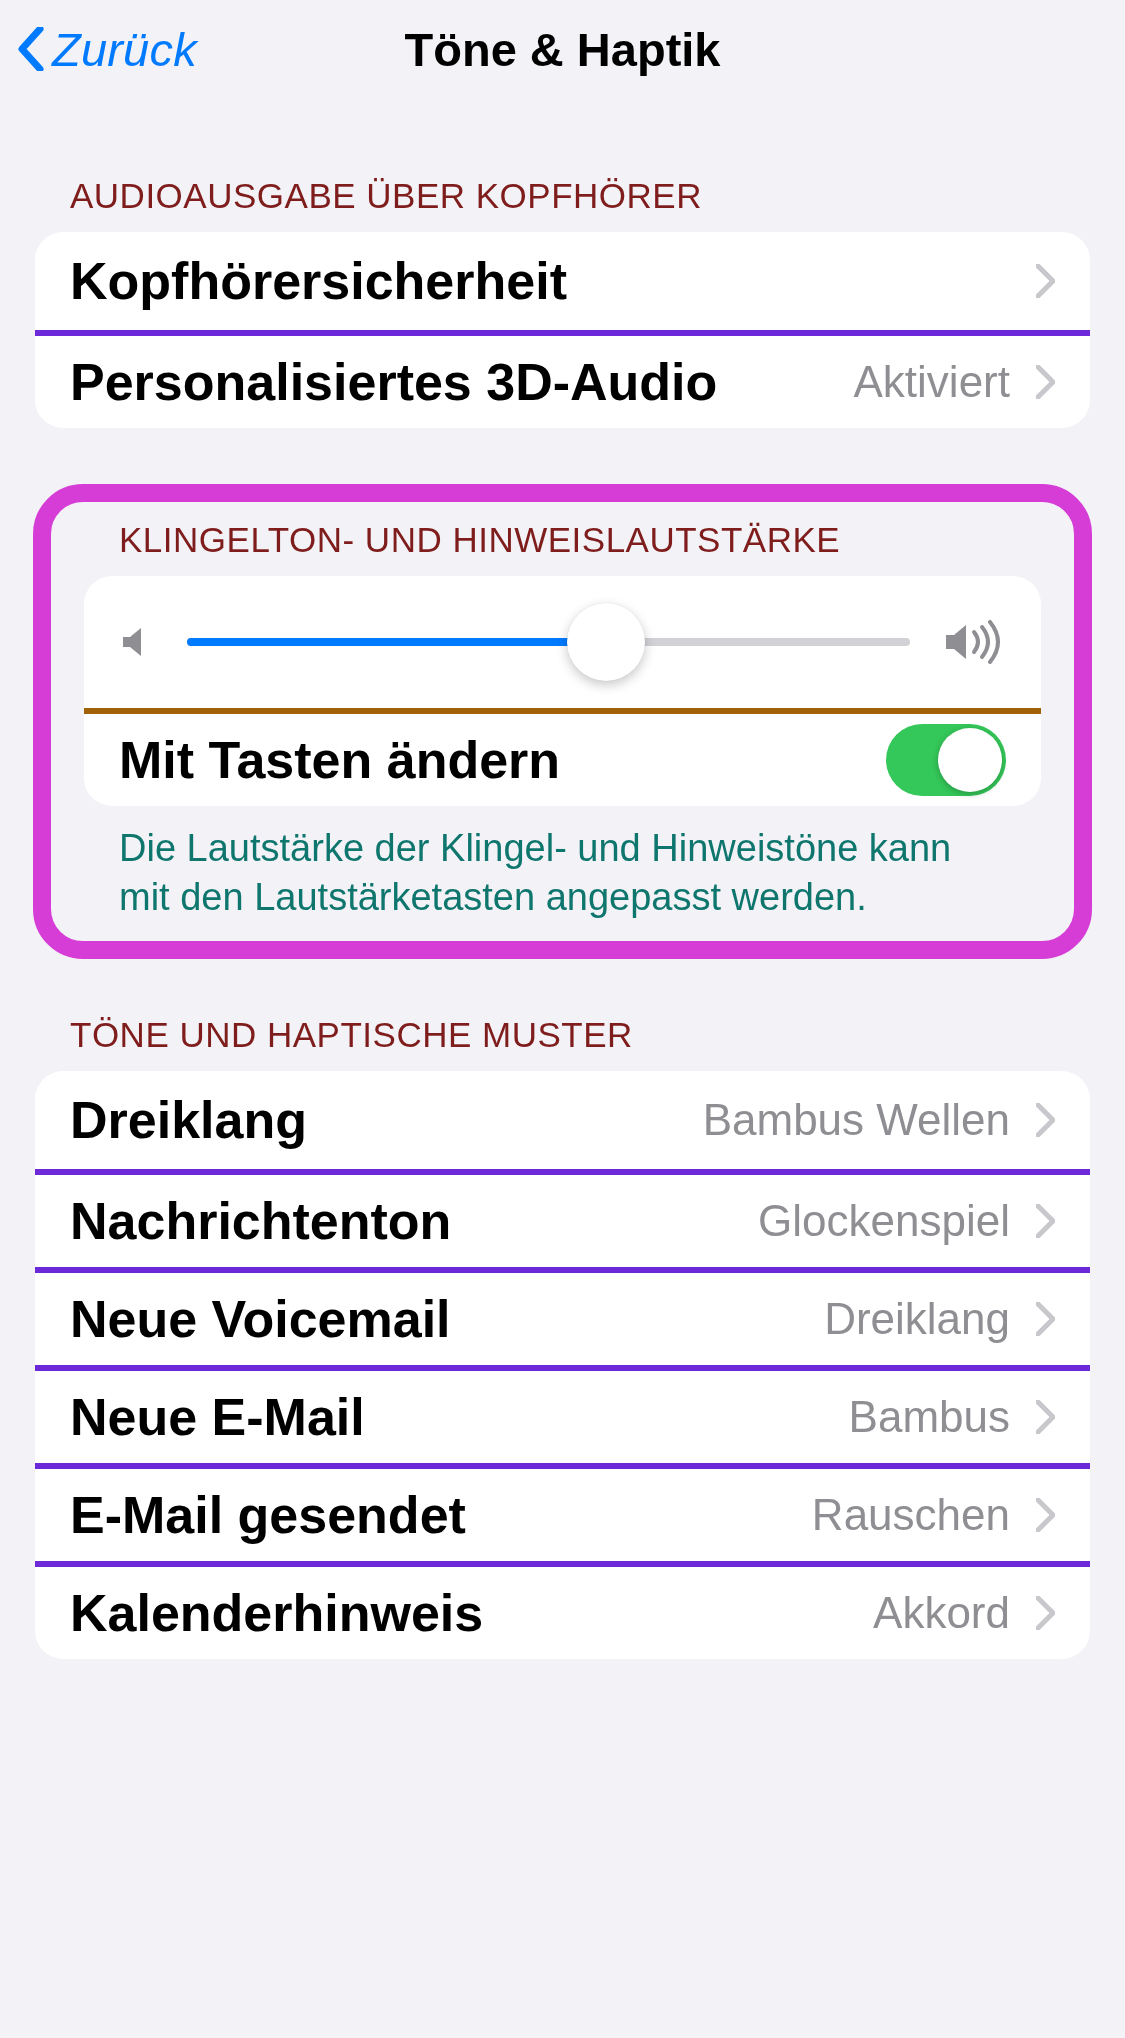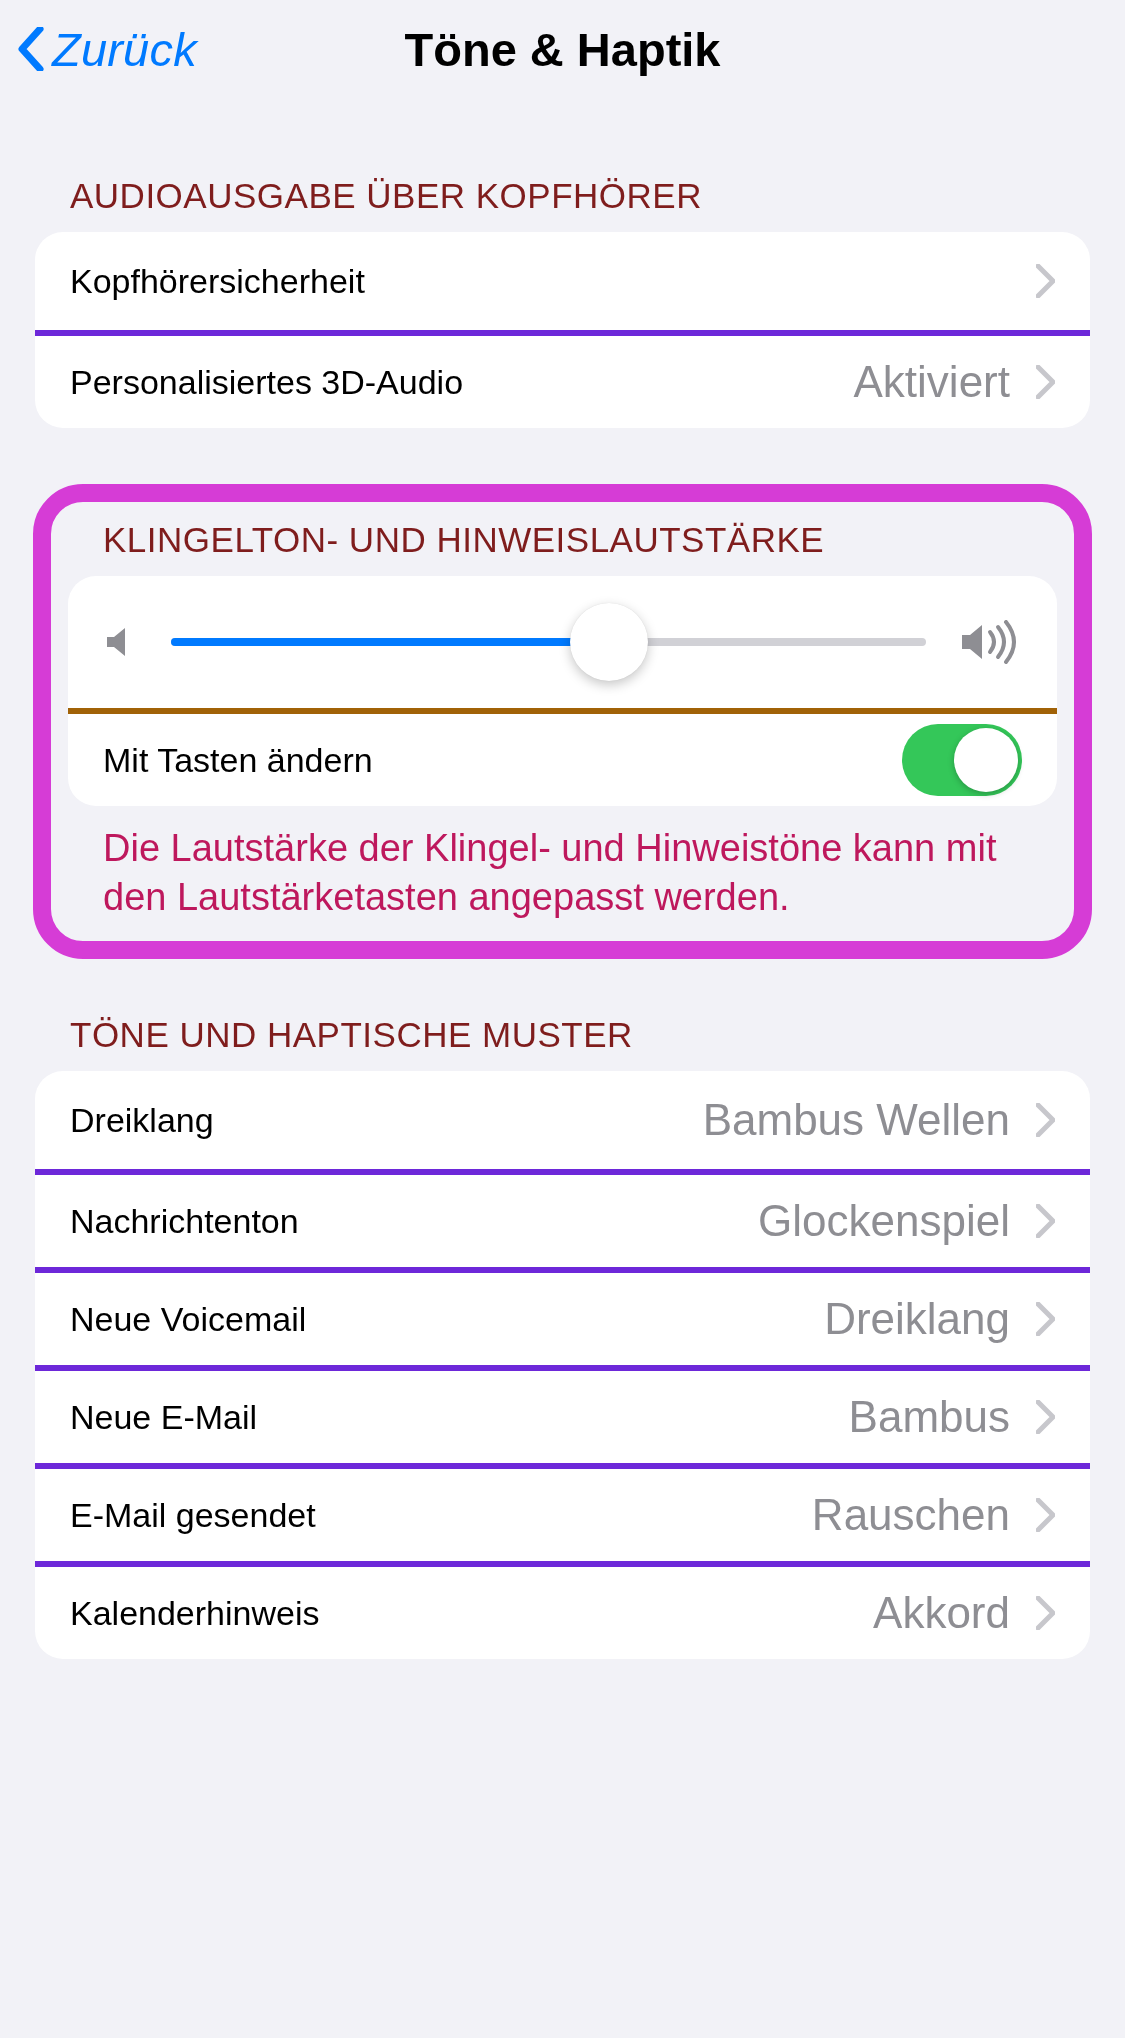--- a/index.html
+++ b/index.html
@@ -46,41 +46,41 @@
 
     .section-header {
       font-size: 35px;
       letter-spacing: .5px;
       color: #7f1d1d;
       text-transform: uppercase;
       padding: 0 35px 16px;
     }
     .section-footer {
       font-size: 38px;
-      color: #be185d;
+      color: #0f766e;
       padding: 18px 35px 0;
       line-height: 1.28;
     }
     .gap-l { height: 78px; }
     .gap-m { height: 56px; }
 
     .card {
       background: #fff;
       border-radius: 28px;
       overflow: hidden;
     }
     .row {
       display: flex;
       align-items: center;
       padding: 0 35px;
       min-height: 98px;
       gap: 14px;
     }
     .row + .row { border-top: 6px solid #6d28d9; }
-    .row .label { font-size: 34px; font-weight: 400; flex: 0 0 auto; }
+    .row .label { font-size: 52px; font-weight: 700; flex: 0 0 auto; }
     .row .spacer { flex: 1 1 auto; }
     .row .value { font-size: 44px; color: #8e8e93; }
     .chev {
       width: 19px; height: 34px; margin-left: 12px; flex: 0 0 auto;
     }
     .chev path { stroke: #c7c7cc; }
 
     
     .slider-row {
       display:flex; align-items:center; gap: 32px;
@@ -111,21 +111,21 @@
     .toggle .knob {
       position:absolute; right:4px; top:4px;
       width:64px; height:64px; border-radius:50%; background:#fff;
       box-shadow: 0 2px 6px rgba(0,0,0,.25);
     }
 
     
     .highlight {
       border: 18px solid #d63cd6;
       border-radius: 50px;
-      padding: 18px 0 20px;
+      padding: 18px 16px 20px;
       margin: 0 -2px;
     }
     .highlight .card { margin: 0 17px; }
     .highlight .section-header,
     .highlight .section-footer { padding-left: 52px; padding-right: 52px; }
   </style>
 </head>
 <body>
 
 <div class="nav">

